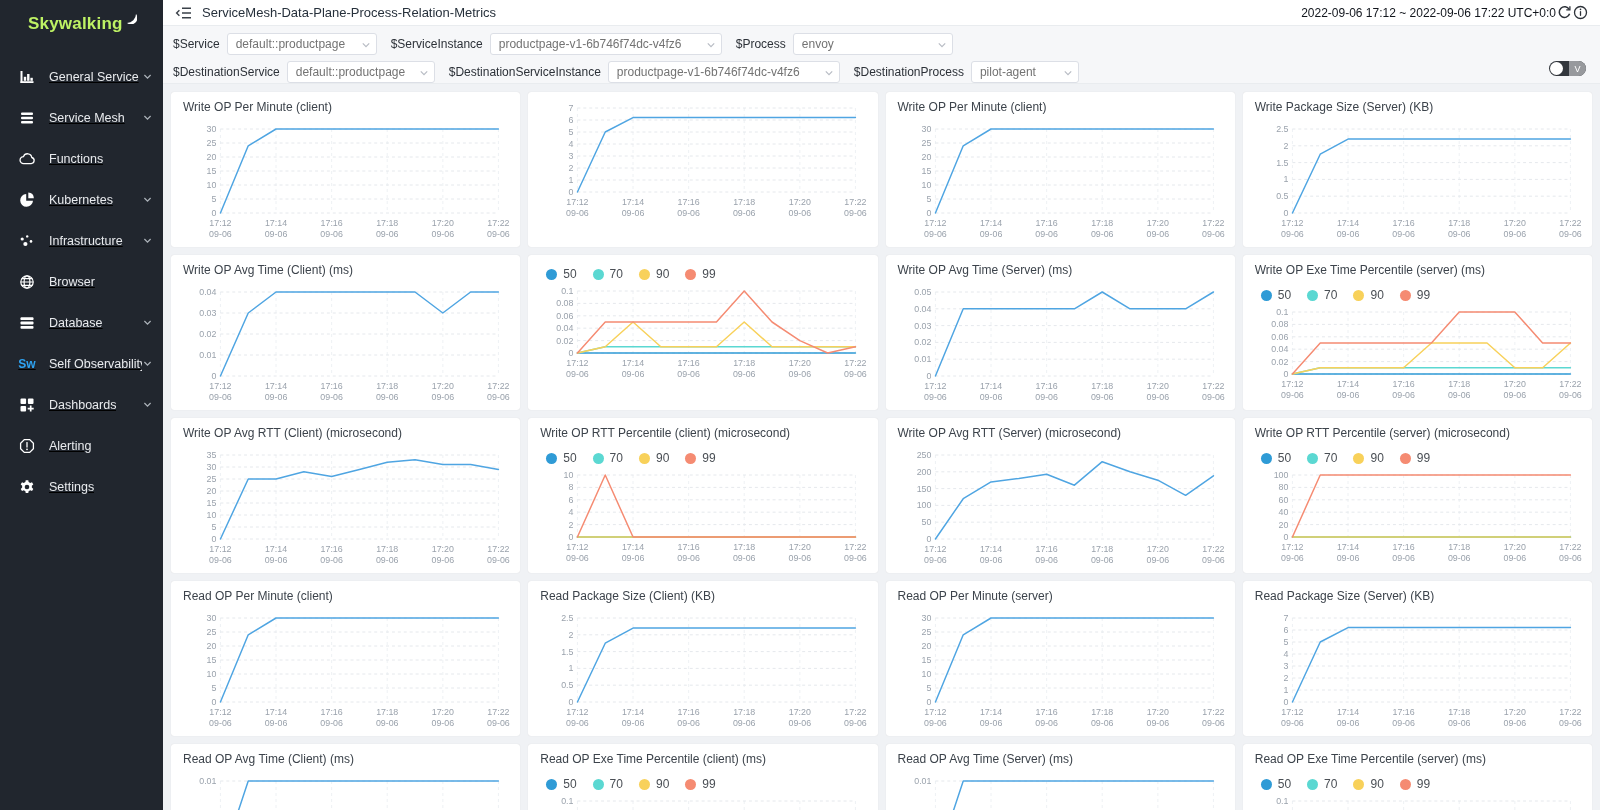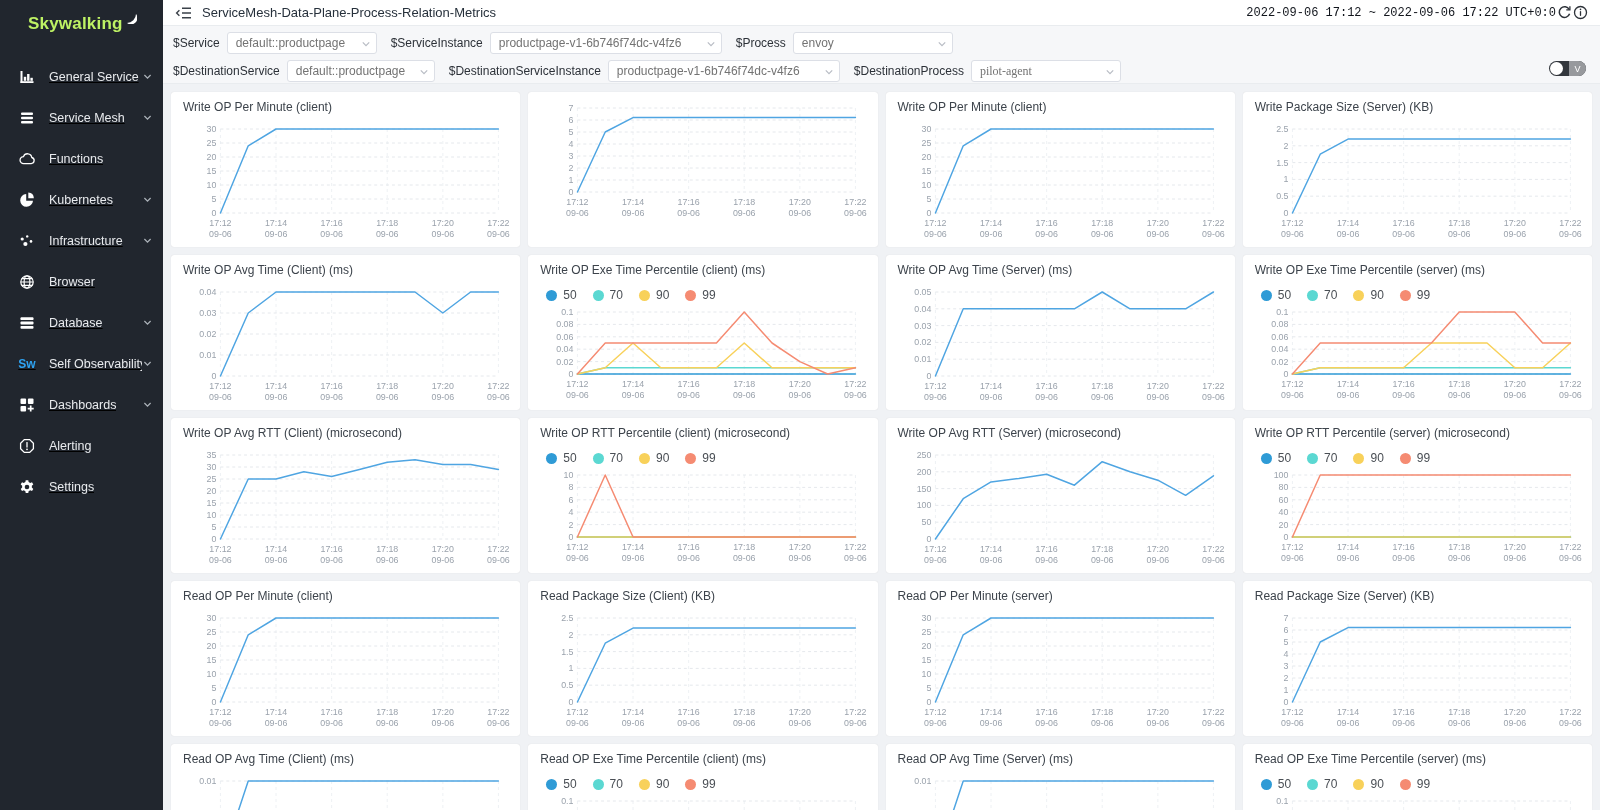--- a/index.html
+++ b/index.html
@@ -11,26 +11,26 @@
   .menu{margin-top:22px;text-decoration:underline;}
   .side-item{height:41px;display:flex;align-items:center;padding:0 10px 0 18px;color:#e9ebee;font-size:12.5px;cursor:pointer;}
   .side-icon{width:18px;height:16px;margin-right:13px;display:flex;align-items:center;justify-content:center;flex:none;}
   .side-label{white-space:nowrap;overflow:hidden;}
   .side-chev{margin-left:auto;flex:none;display:flex;}
   .sw-txt{color:#2ea3f2;font-weight:bold;font-size:12px;}
   
   .topbar{position:absolute;left:163px;top:0;right:0;height:26px;background:#fff;border-bottom:1px solid #e9ecef;
     display:flex;align-items:center;padding:4px 12px;box-sizing:border-box;z-index:4;}
   .topbar .title{font-size:13px;color:#26303b;margin-left:10px;}
-  .top-right{margin-left:auto;display:flex;align-items:flex-end;gap:1px;font-family:Liberation Mono, monospace;}
+  .top-right{margin-left:auto;display:flex;align-items:flex-end;gap:1px;}
   .time-range{font-size:12px;color:#11151c;}
   
   .filters{position:absolute;left:163px;top:26px;right:0;height:58px;background:#f6f7f9;border-bottom:1px solid #e9ecef;
     padding:6px 10px;box-sizing:border-box;z-index:4;}
-  .f-row{height:23px;display:flex;align-items:flex-start;margin-bottom:5px;}
+  .f-row{height:23px;display:flex;align-items:center;margin-bottom:5px;}
   .f-group{display:flex;align-items:center;margin-right:14px;}
   .f-label{font-size:12px;color:#2c3138;margin-right:7px;white-space:nowrap;}
   .f-select{position:relative;background:#fff;border:1px solid #dcdfe6;border-radius:3px;height:22px;box-sizing:border-box;
     display:flex;align-items:center;padding:0 20px 0 8px;font-size:12px;color:#737373;cursor:pointer;}
   .f-select .val{white-space:nowrap;overflow:hidden;text-overflow:ellipsis;width:100%;}
   .f-select svg{position:absolute;right:5px;top:6px;}
   .toggle{position:absolute;right:14px;top:35px;width:37px;height:15px;border-radius:8px;background:#33373d;cursor:pointer;}
   .toggle .knob{position:absolute;left:1px;top:1px;width:13px;height:13px;border-radius:50%;background:#fff;}
   .toggle .tlabel{position:absolute;right:0;top:0;width:17px;height:15px;border-radius:0 8px 8px 0;background:#97999d;
     color:#fff;font-size:9px;display:flex;align-items:center;justify-content:center;}
@@ -269,21 +269,21 @@
         <span class="f-label">$DestinationServiceInstance</span>
         <div class="f-select" style="width: 232px;">
           <span class="val">productpage-v1-6b746f74dc-v4fz6</span>
           <svg width="10" height="10" viewBox="0 0 10 10" fill="none" stroke="#b8bcc4" stroke-width="1.2">
             <path d="M1.8 3.4l3.2 3.2 3.2-3.2"></path>
           </svg>
         </div>
       </div>
       <div class="f-group">
         <span class="f-label">$DestinationProcess</span>
-        <div class="f-select" style="width: 150px; font-family: Liberation Serif, serif;">
+        <div class="f-select" style="width: 108px;">
           <span class="val">pilot-agent</span>
           <svg width="10" height="10" viewBox="0 0 10 10" fill="none" stroke="#b8bcc4" stroke-width="1.2">
             <path d="M1.8 3.4l3.2 3.2 3.2-3.2"></path>
           </svg>
         </div>
       </div>
     </div>
   <div class="toggle">
     <span class="knob"></span>
     <span class="tlabel">V</span>
@@ -470,21 +470,20 @@
         <text x="209.2" y="107" text-anchor="middle" font-size="9" fill="#9aa2ac" font-family="&quot;Liberation Sans&quot;,sans-serif">17:18</text>
         <text x="209.2" y="118" text-anchor="middle" font-size="9" fill="#9aa2ac" font-family="&quot;Liberation Sans&quot;,sans-serif">09-06</text>
         <text x="265.6" y="107" text-anchor="middle" font-size="9" fill="#9aa2ac" font-family="&quot;Liberation Sans&quot;,sans-serif">17:20</text>
         <text x="265.6" y="118" text-anchor="middle" font-size="9" fill="#9aa2ac" font-family="&quot;Liberation Sans&quot;,sans-serif">09-06</text>
         <text x="322" y="107" text-anchor="middle" font-size="9" fill="#9aa2ac" font-family="&quot;Liberation Sans&quot;,sans-serif">17:22</text>
         <text x="322" y="118" text-anchor="middle" font-size="9" fill="#9aa2ac" font-family="&quot;Liberation Sans&quot;,sans-serif">09-06</text>
         <polyline points="40.0,94.0 68.2,31.0 96.4,10.0 124.6,10.0 152.8,10.0 181.0,10.0 209.2,10.0 237.4,10.0 265.6,31.0 293.8,10.0 322.0,10.0" fill="none" stroke="#4fa5e2" stroke-width="1.5" stroke-linejoin="round" stroke-linecap="round"></polyline>
       </svg>
     </div>
     <div class="card">
-      <div class="card-title">Write OP Exe Time Percentile (client) (ms)</div>
       <div class="legend">
         <span class="legend-item">
           <span class="legend-dot" style="background: rgb(47, 155, 214);"></span>
           <span>50</span>
         </span>
         <span class="legend-item">
           <span class="legend-dot" style="background: rgb(91, 216, 210);"></span>
           <span>70</span>
         </span>
         <span class="legend-item">

